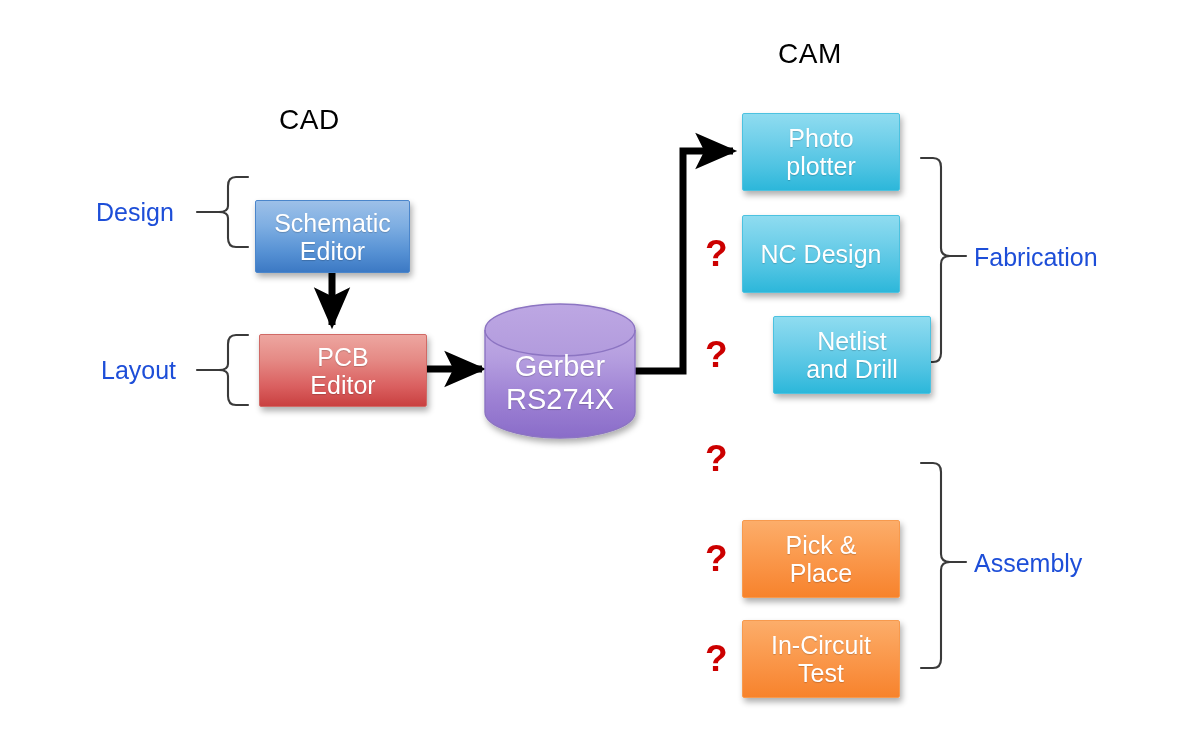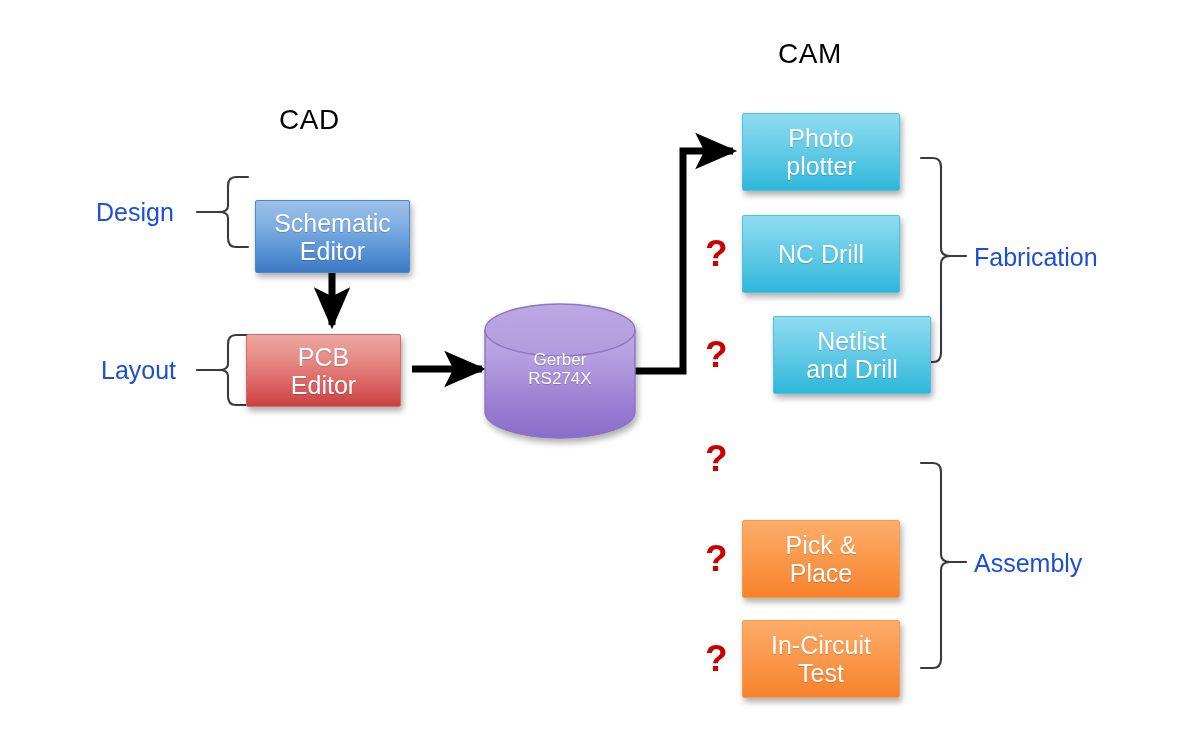--- a/index.html
+++ b/index.html
@@ -85,21 +85,21 @@
   }
   .cylinder {
     position: absolute;
   }
   .cyl-label {
     position: absolute;
     left: 0;
     width: 100%;
     text-align: center;
     color: #ffffff;
-    font-size: 17px;
+    font-size: 29px;
     line-height: 1.14;
     text-shadow: 0 1px 1px rgba(0,0,0,0.2);
     pointer-events: none;
   }
 </style>
 </head>
 <body>
 
 <div id="canvas">
 
@@ -176,21 +176,21 @@
   <div class="side-label" style="left:974px; top:243px;">Fabrication</div>
   <div class="side-label" style="left:974px; top:549px;">Assembly</div>
 
   <div class="node node-blue" style="left:255px; top:176px; width:155px; height:73px;margin-top:24px;">
     <span class="node-label">
       <span>Schematic</span><br>
       <span>Editor</span>
     </span>
   </div>
 
-  <div class="node node-red" style="left:246px; top:334px; width:155px; height:73px;">
+  <div class="node node-red" style="left:259px; top:334px; width:168px; height:73px;">
     <span class="node-label">
       <span>PCB</span><br>
       <span>Editor</span>
     </span>
   </div>
 
   <div class="cylinder" style="left:485px; top:330px; width:150px; height:108px;">
     <div class="cyl-label" style="top:20px;">
       <span>Gerber</span><br>
       <span>RS274X</span>
@@ -198,21 +198,21 @@
   </div>
 
   <div class="node node-cyan" style="left:742px; top:113px; width:158px; height:78px;">
     <span class="node-label">
       <span>Photo</span><br>
       <span>plotter</span>
     </span>
   </div>
 
   <div class="node node-cyan" style="left:742px; top:215px; width:158px; height:78px;">
-    <span class="node-label">NC Drill</span>
+    <span class="node-label">NC Design</span>
   </div>
 
   <div class="node node-cyan" style="left:742px; top:316px; width:158px; height:78px;margin-left:31px;">
     <span class="node-label">
       <span>Netlist</span><br>
       <span>and Drill</span>
     </span>
   </div>
 
 

